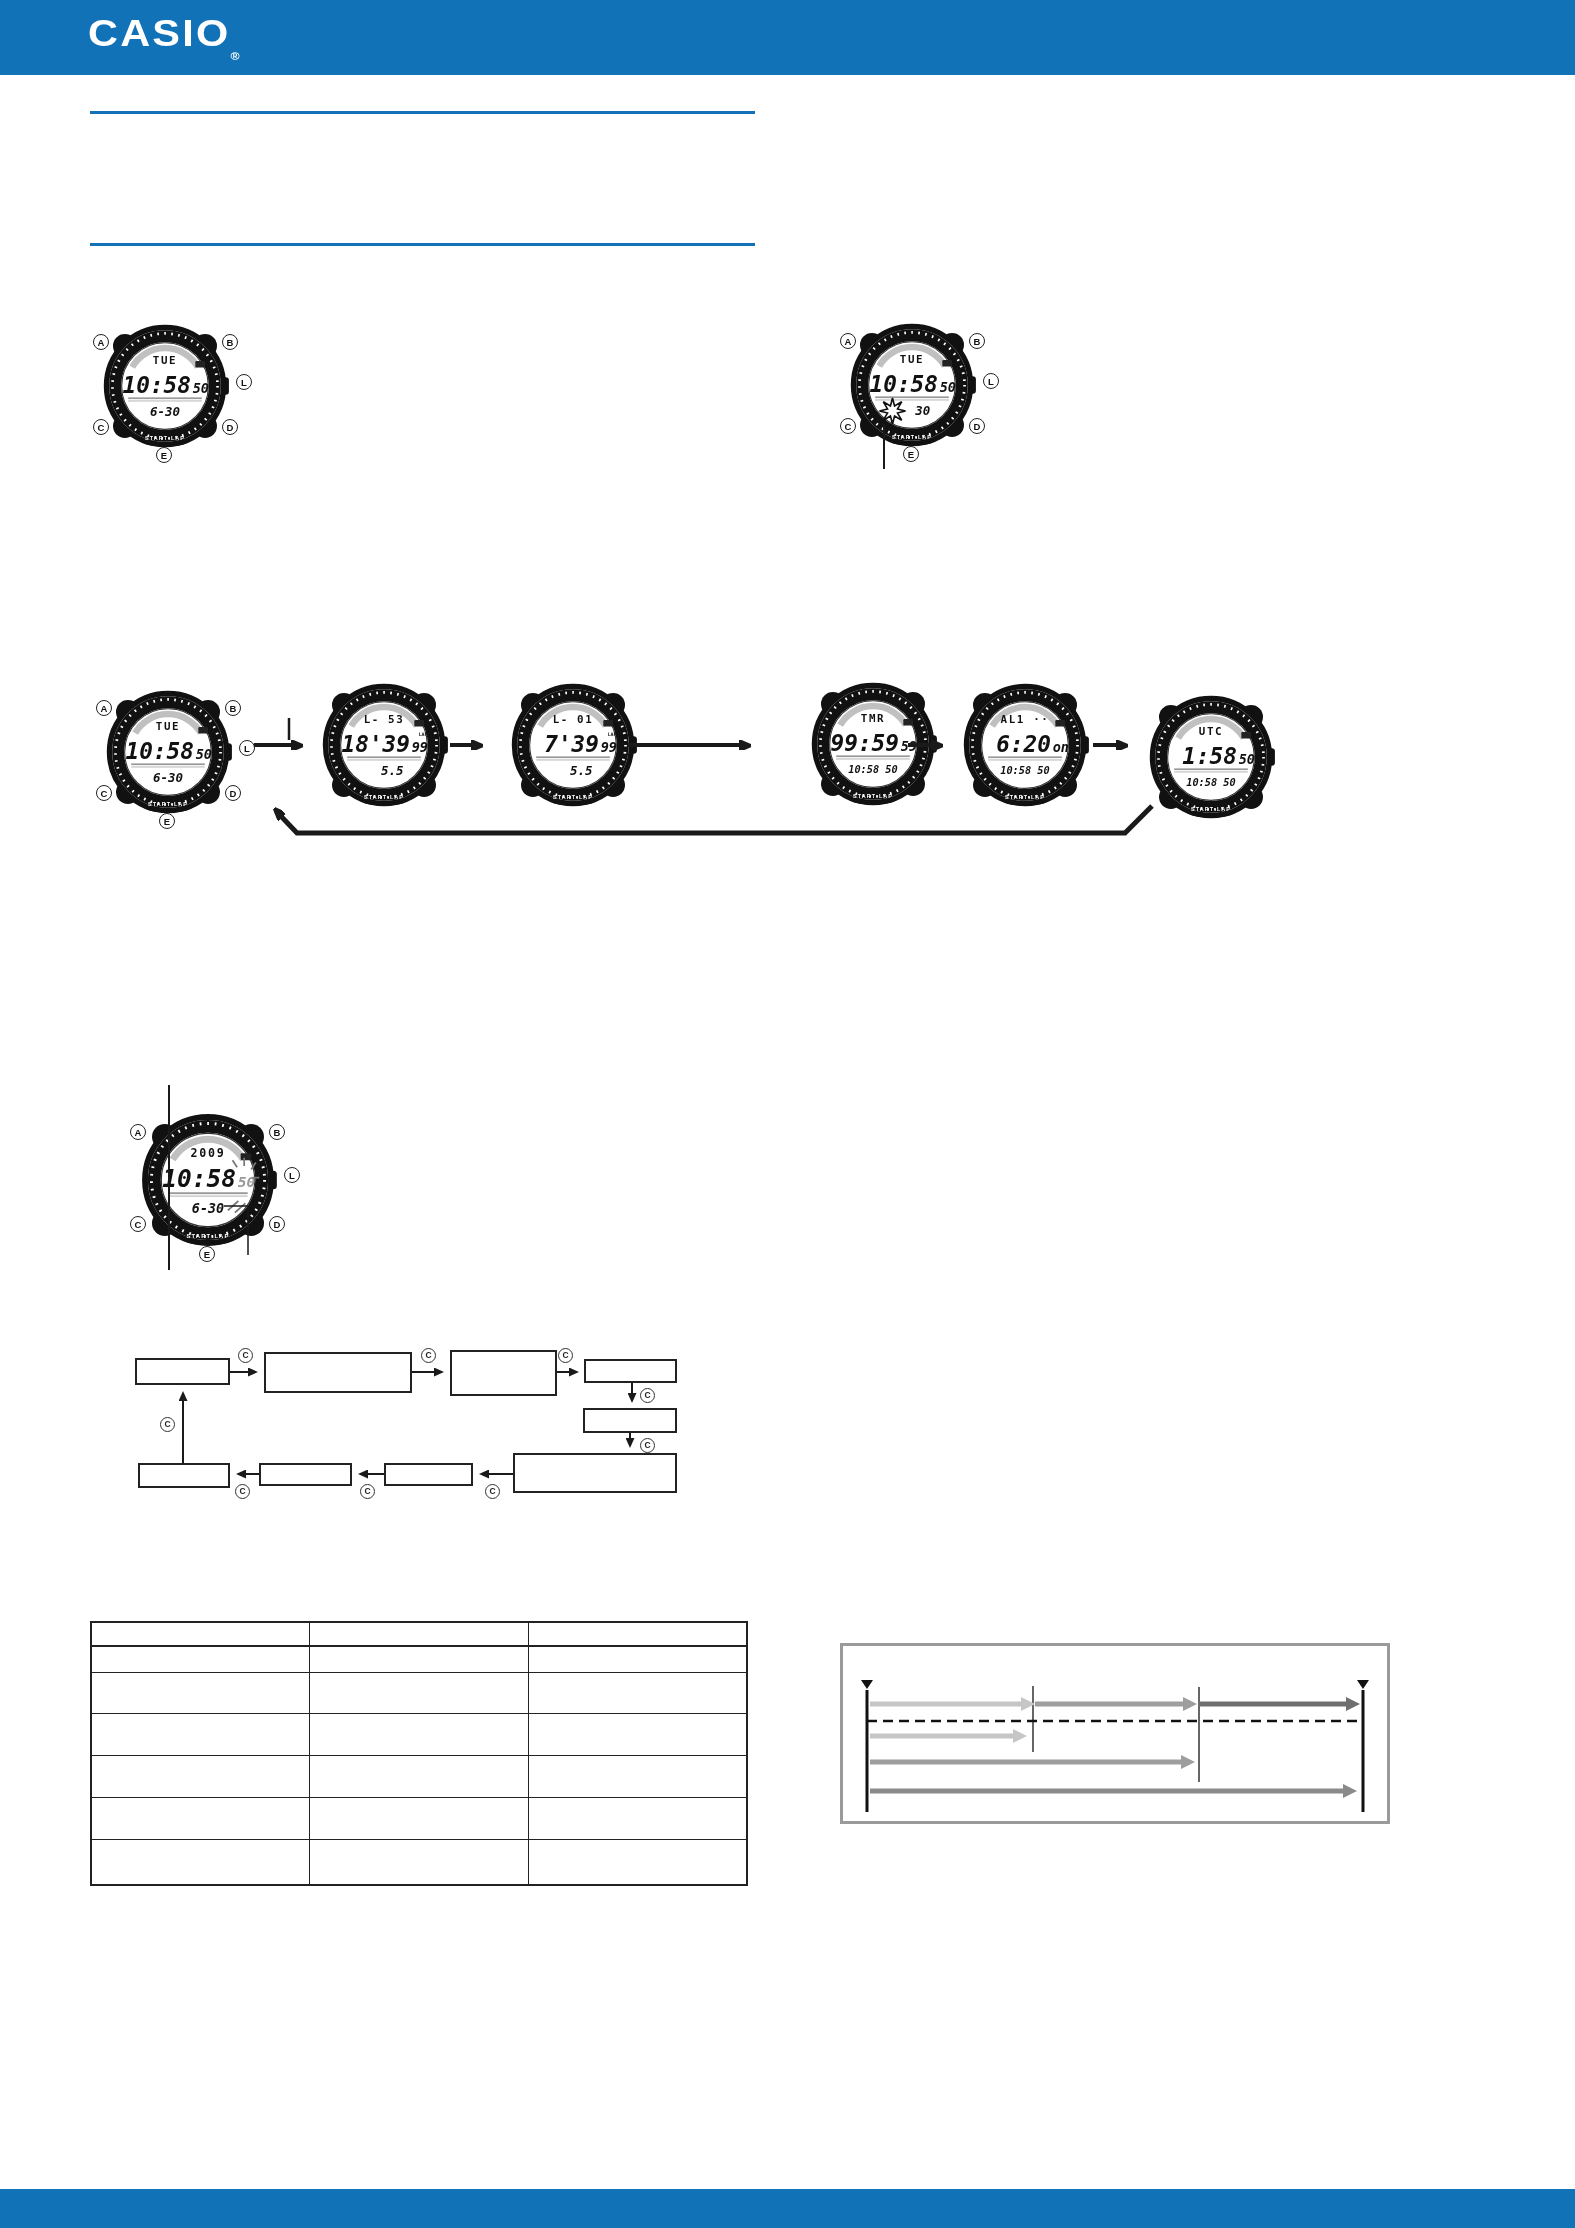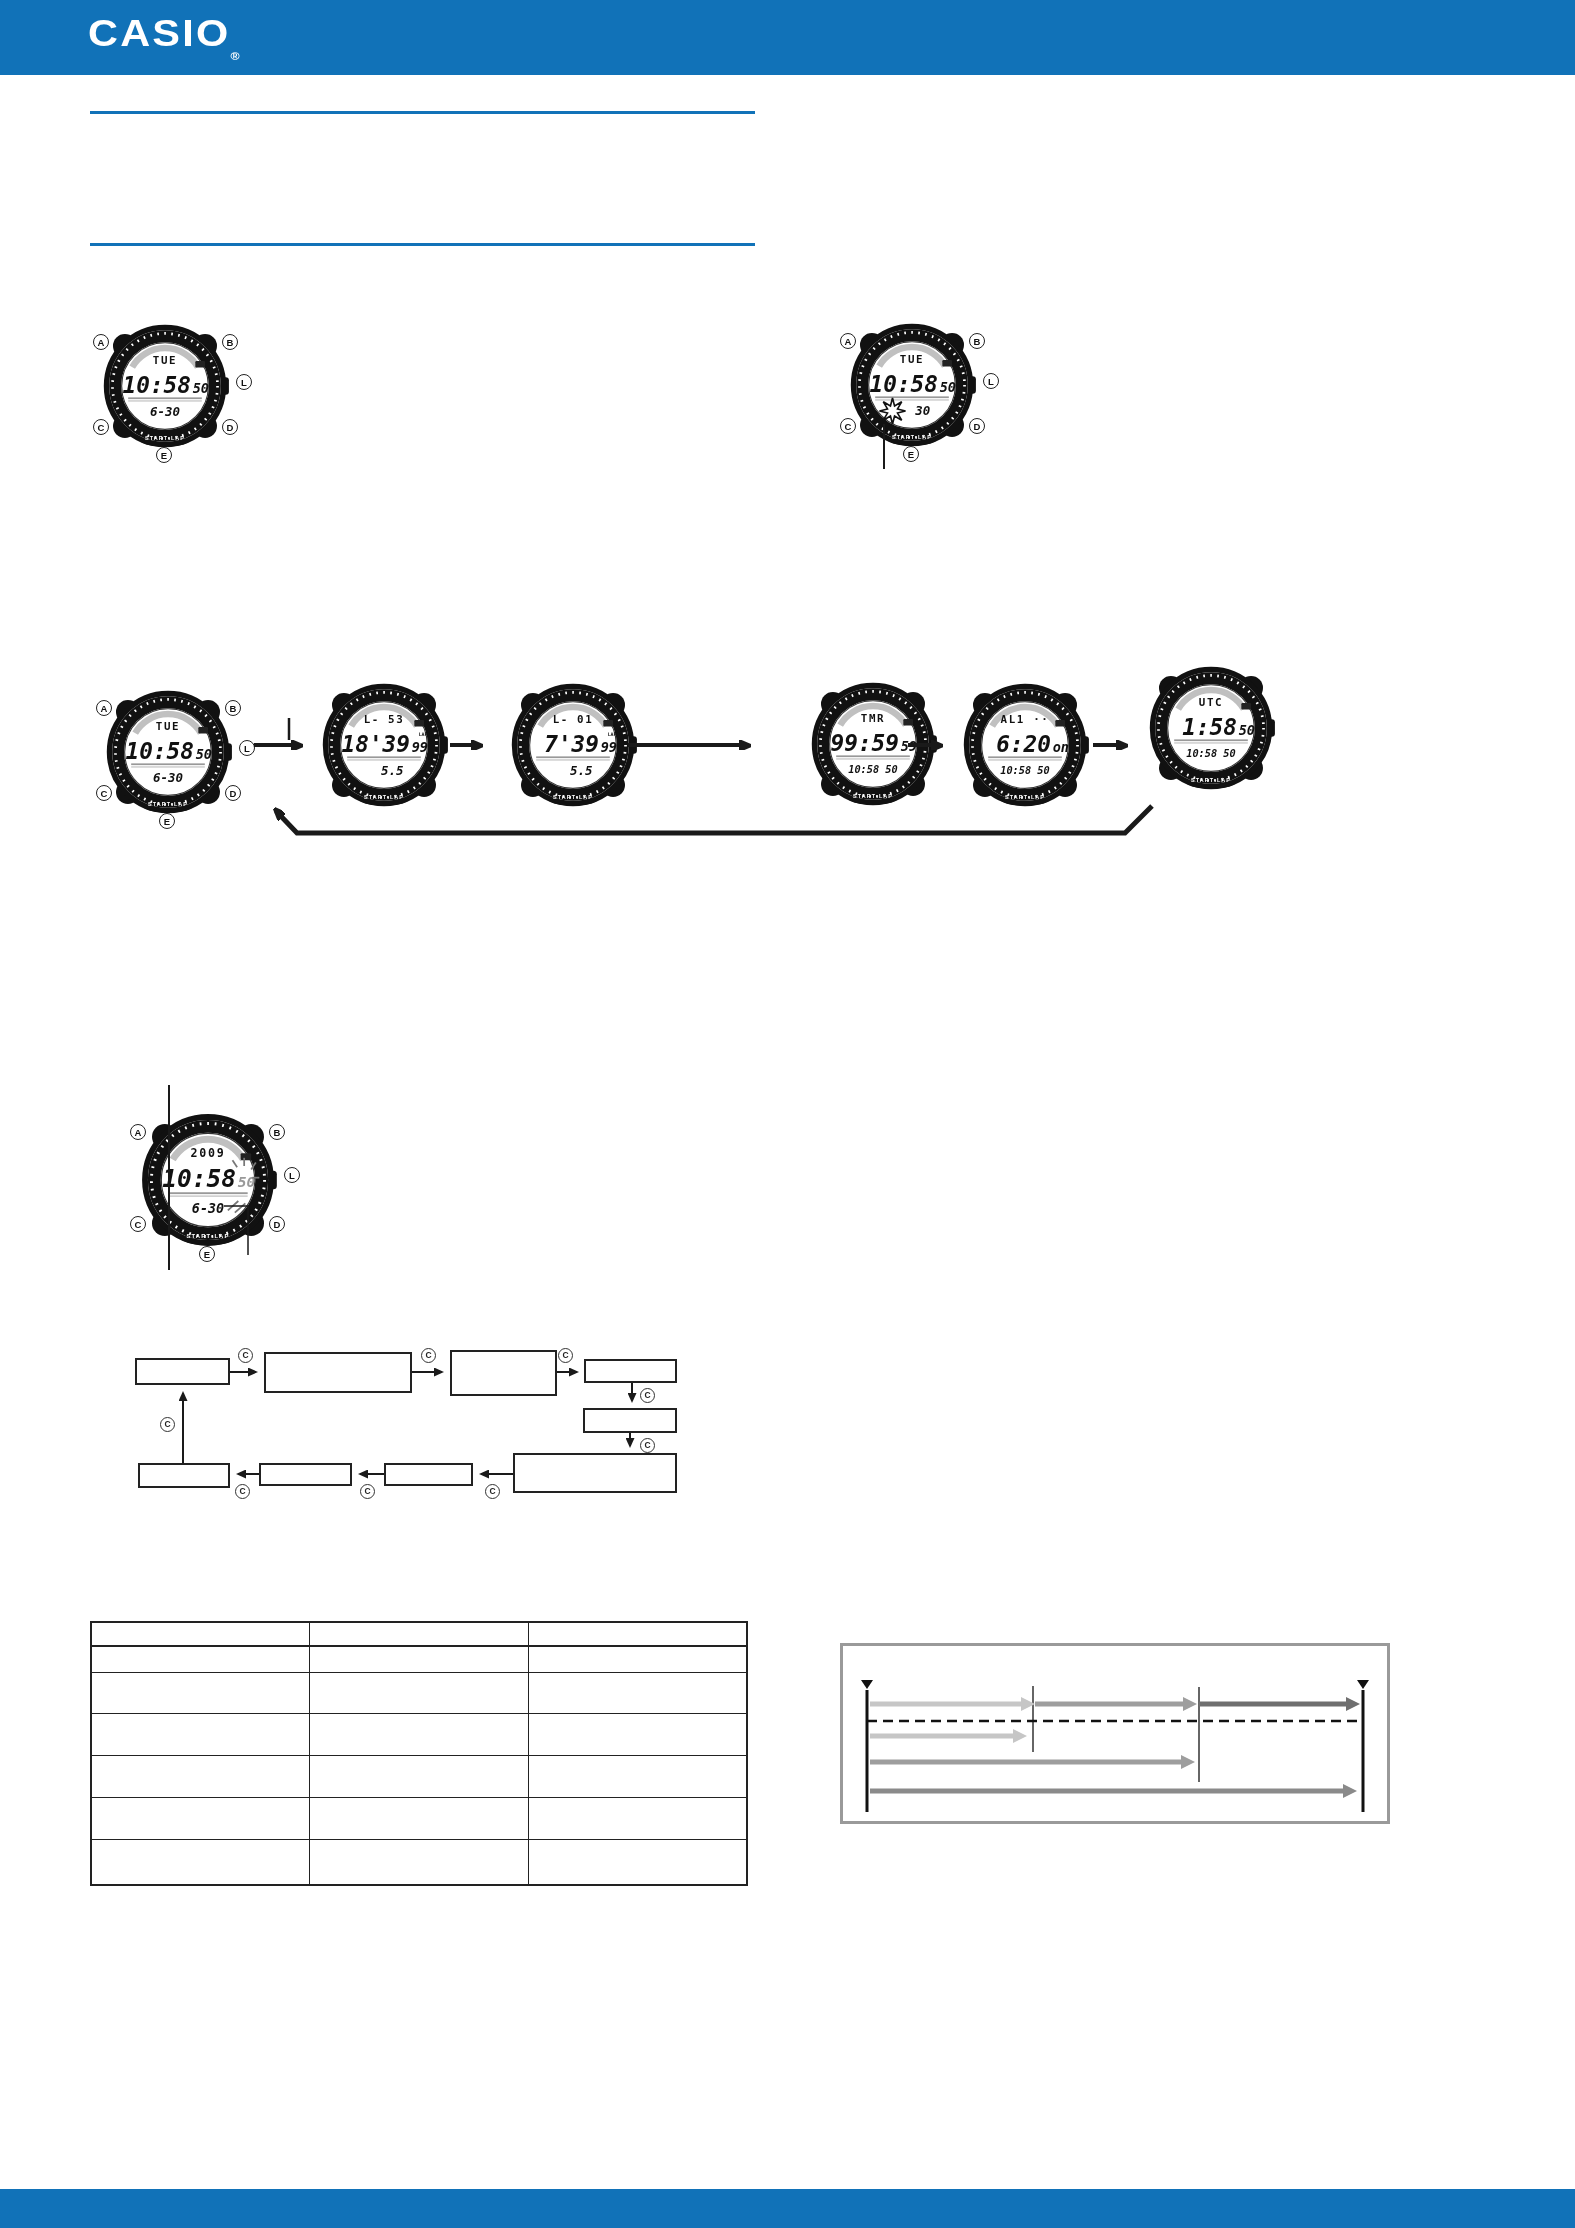--- a/index.html
+++ b/index.html
@@ -151,21 +151,21 @@
 <div class="watch" style="left:960px;top:680px;width:130px;height:130px">
   <svg viewBox="0 0 120 120">
     <use href="#wbase"></use>
     <text class="wt" x="60" y="40">AL1 ··</text>
     <text class="wm" x="84" y="66">6:20</text>
     <text class="ws" x="85.5" y="66">on</text>
     <text class="wb small" x="60" y="87">10:58 50</text>
   </svg>
 </div>
 
-<div class="watch" style="left:1146px;top:663px;width:130px;height:130px">
+<div class="watch" style="left:1146px;top:692px;width:130px;height:130px">
   <svg viewBox="0 0 120 120">
     <use href="#wbase"></use>
     <text class="wt" x="60" y="40">UTC</text>
     <text class="wm" x="84" y="66">1:58</text>
     <text class="ws" x="85.5" y="66">50</text>
     <text class="wb small" x="60" y="87">10:58 50</text>
   </svg>
 </div>
 
 <div class="watch" style="left:138px;top:1110px;width:140px;height:140px">

